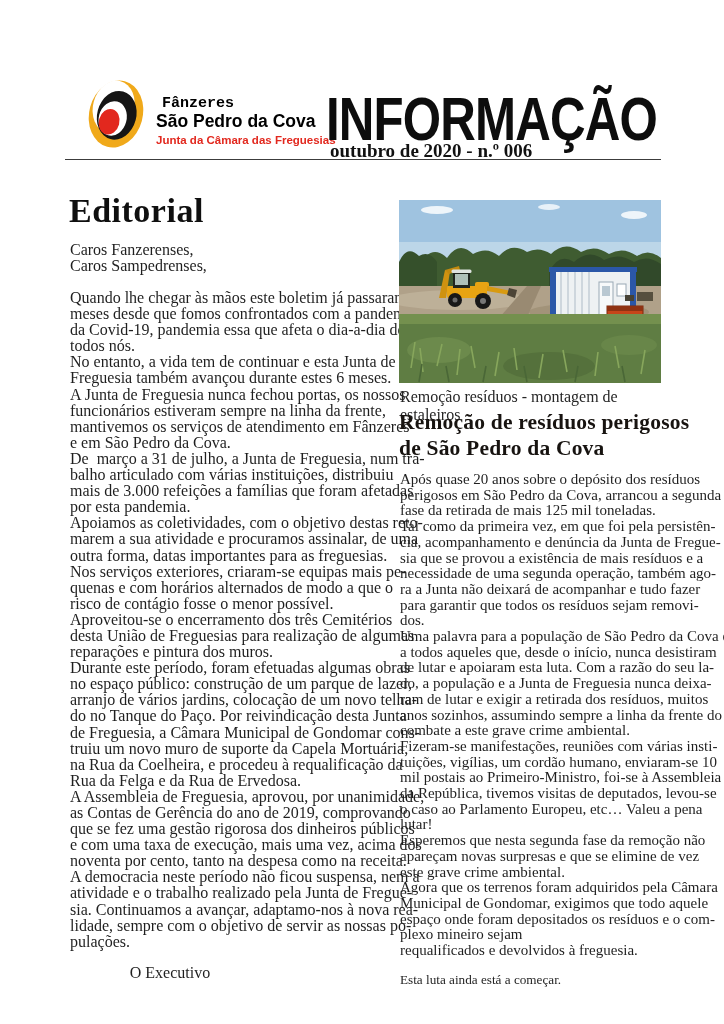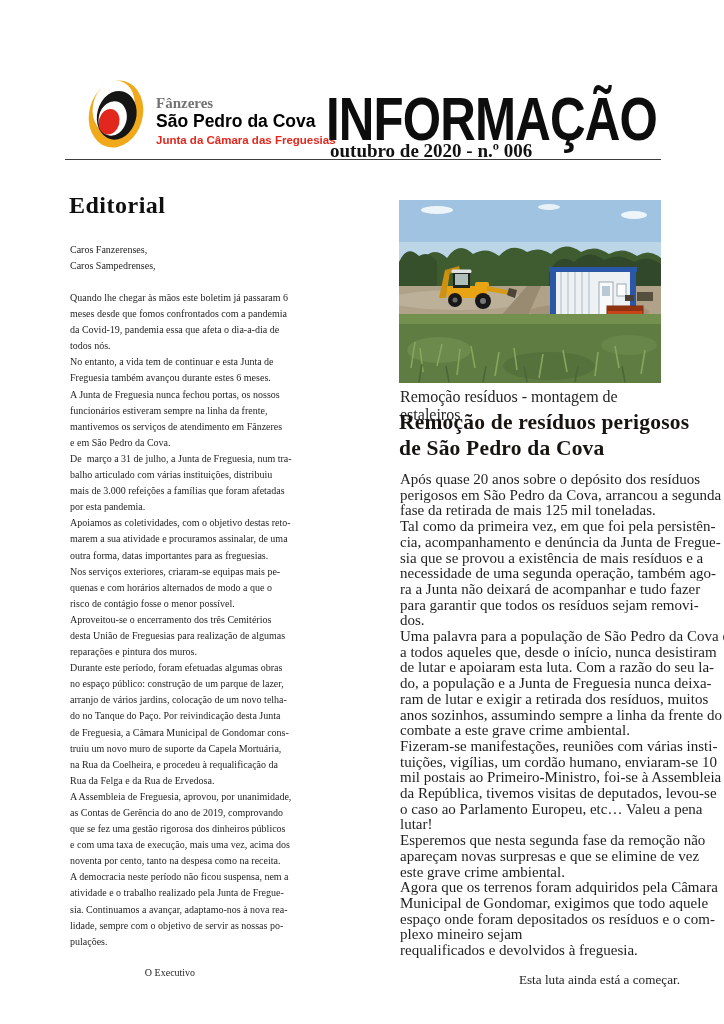--- a/index.html
+++ b/index.html
@@ -3,44 +3,44 @@
 <meta charset="utf-8">
 <style>
   html,body{margin:0;padding:0;background:#ffffff;}
   .page{position:relative;width:724px;height:1024px;background:#ffffff;overflow:hidden;
         font-family:"Liberation Serif", serif;color:#1c1c1c;}
   .abs{position:absolute;}
 
   
   .logo-mark{left:80px;top:78px;width:72px;height:72px;}
   .logo-text{left:156px;top:96px;width:180px;line-height:1;}
-  .logo-name1{font-family:Liberation Serif, serif;font-weight:bold;font-size:15px;color:#737373;display:block;}
+  .logo-name1{font-family:Liberation Mono, monospace;font-weight:bold;font-size:15px;color:#000000;display:block;margin-left:6px;}
   .logo-name2{font-family:"Liberation Sans",sans-serif;font-weight:bold;font-size:17.5px;color:#000000;display:block;margin-top:2px;}
   .logo-name3{font-family:"Liberation Sans",sans-serif;font-weight:bold;font-size:11.5px;color:#e2281e;display:block;margin-top:4px;}
   .masthead-title{left:326px;top:84px;font-family:"Liberation Sans",sans-serif;font-weight:bold;
         font-size:58px;letter-spacing:-1px;color:#0d0d0d;transform:scaleX(.85) scaleY(1.04);
         transform-origin:left top;white-space:nowrap;}
   .masthead-sub{left:330px;top:140px;font-weight:bold;font-size:19px;color:#111;}
   .header-rule{left:65px;top:159px;width:596px;height:1px;background:#3c3c3c;}
 
   
-  .editorial-title{left:69px;top:192px;font-size:24px;font-weight:bold;color:#0f0f0f;letter-spacing:.5px;}
-  .txt{white-space:pre;font-size:10px;line-height:16.1px;color:#1f1f1f;}
+  .editorial-title{left:69px;top:192px;font-size:34px;font-weight:bold;color:#0f0f0f;letter-spacing:.5px;}
+  .txt{white-space:pre;font-size:16px;line-height:16.1px;color:#1f1f1f;}
   .salutation{left:70px;top:242px;width:330px;}
   .editorial-body{left:70px;top:290px;width:340px;}
   .signoff{left:70px;top:965px;width:200px;text-align:center;}
 
   
   .photo{left:399px;top:200px;width:262px;height:183px;}
   .photo svg{display:block;width:262px;height:183px;}
   .photo-caption{left:400px;top:388px;width:280px;font-size:16px;color:#262626;}
   .article-title{left:399px;top:410px;width:310px;white-space:pre;
         font-size:21.5px;line-height:25.5px;font-weight:bold;color:#171310;letter-spacing:.2px;}
   .article-body{left:400px;top:472px;width:300px;font-size:15px;line-height:15.7px;}
-  .article-closing{left:400px;top:972px;width:280px;font-size:13.2px;text-align:right;}
+  .article-closing{left:400px;top:972px;width:280px;font-size:13.2px;}
 </style>
 </head>
 <body>
 
 <div class="page">
 
   <div class="abs logo-mark">
     <svg viewBox="0 0 70 70" width="72" height="72">
       <g transform="rotate(15 35 35)">
         <ellipse cx="35" cy="35" rx="26" ry="33" fill="#f0a91a"></ellipse>

